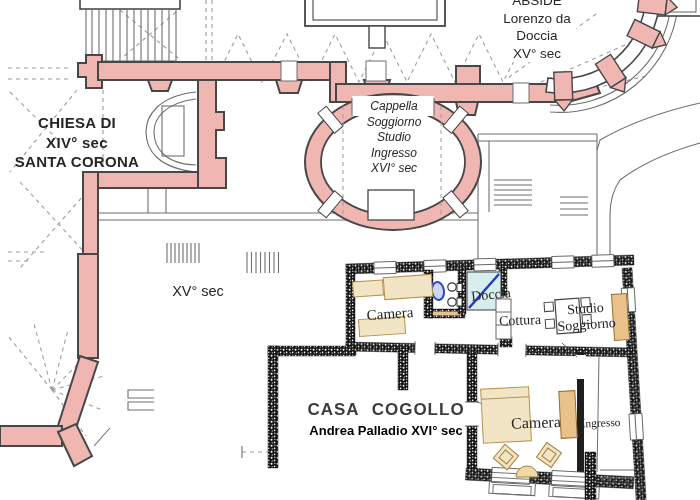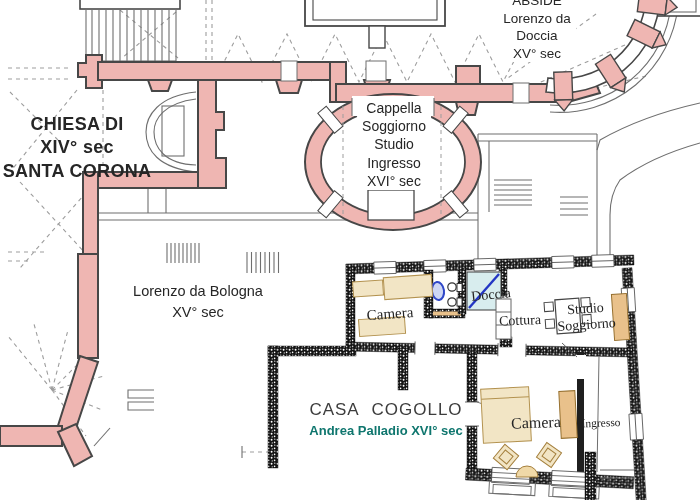--- a/index.html
+++ b/index.html
@@ -4,22 +4,22 @@
 <style>
   html,body{margin:0;padding:0;background:#ffffff;}
   #stage{position:relative;width:700px;height:500px;background:#ffffff;overflow:hidden;
          font-family:"Liberation Sans",sans-serif;}
   #plan-svg{position:absolute;left:0;top:0;}
   .lbl{position:absolute;transform:translateX(-50%);text-align:center;color:#262626;
        line-height:1.3;white-space:nowrap;}
   .lbl div{white-space:nowrap;}
   .bold{font-weight:bold;}
   .serif{font-family:"Liberation Serif",serif;transform-origin:center;}
-  .casa-title{font-size:17px;font-weight:normal;letter-spacing:1px;word-spacing:7px;color:#3d3d3d;}
-  .casa-sub{font-size:13px;font-weight:bold;color:#0f766e;}
+  .casa-title{font-size:17px;font-weight:bold;letter-spacing:1px;word-spacing:7px;color:#3d3d3d;}
+  .casa-sub{font-size:13px;font-weight:bold;color:#000000;}
   .whitebg{background:#ffffff;padding:0 5px;}
 </style>
 </head>
 <body>
 
 <div id="stage">
 
 <svg id="plan-svg" width="700" height="500" viewBox="0 0 700 500">
   <defs>
     <pattern id="stipple" width="6" height="6" patternUnits="userSpaceOnUse">
@@ -280,43 +280,42 @@
       <rect x="501" y="452" width="10" height="10" fill="none" stroke="#a5803e"></rect>
     </g>
     <g transform="rotate(35 549 455)">
       <rect x="540" y="446" width="18" height="18" fill="#f2e5c5" stroke="#a5803e"></rect>
       <rect x="544" y="450" width="10" height="10" fill="none" stroke="#a5803e"></rect>
     </g>
     <path d="M516,477 A11 11 0 0 1 538,477 Z" fill="#f0d9a8" stroke="#a5803e"></path>
   </g>
 </svg>
 
-  <div class="lbl bold" style="left:77px;top:113px;font-size:18px;letter-spacing:0.3px;">
+  <div class="lbl bold" style="left:77px;top:113px;font-size:15px;letter-spacing:0.3px;">
     <div>CHIESA DI</div>
     <div>XIV° sec</div>
     <div>SANTA CORONA</div>
   </div>
 
   <div class="lbl whitebg" style="left:537px;top:-8px;font-size:13.5px;">
     <div>ABSIDE</div>
     <div>Lorenzo da</div>
     <div>Doccia</div>
     <div>XV° sec</div>
   </div>
 
-  <div class="lbl whitebg" style="left:394px;top:99px;font-size:14px;">
+  <div class="lbl whitebg" style="left:394px;top:99px;font-size:12px;font-style:italic;">
     <div>Cappella</div>
     <div>Soggiorno</div>
     <div>Studio</div>
     <div>Ingresso</div>
     <div>XVI° sec</div>
   </div>
 
   <div class="lbl" style="left:198px;top:281px;font-size:14.5px;line-height:1.45;">
-    <div>Lorenzo da Bologna</div>
     <div>XV° sec</div>
   </div>
 
   <div class="lbl" style="left:386px;top:398px;line-height:1.4;">
     <div class="casa-title">CASA COGOLLO</div>
     <div class="casa-sub">Andrea Palladio XVI° sec</div>
   </div>
 
   <div class="lbl serif" style="left:390px;top:303px;font-size:15px;rotate:-4deg;">Camera</div>
   <div class="lbl serif" style="left:491px;top:284px;font-size:14px;rotate:-6deg;">Doccia</div>

